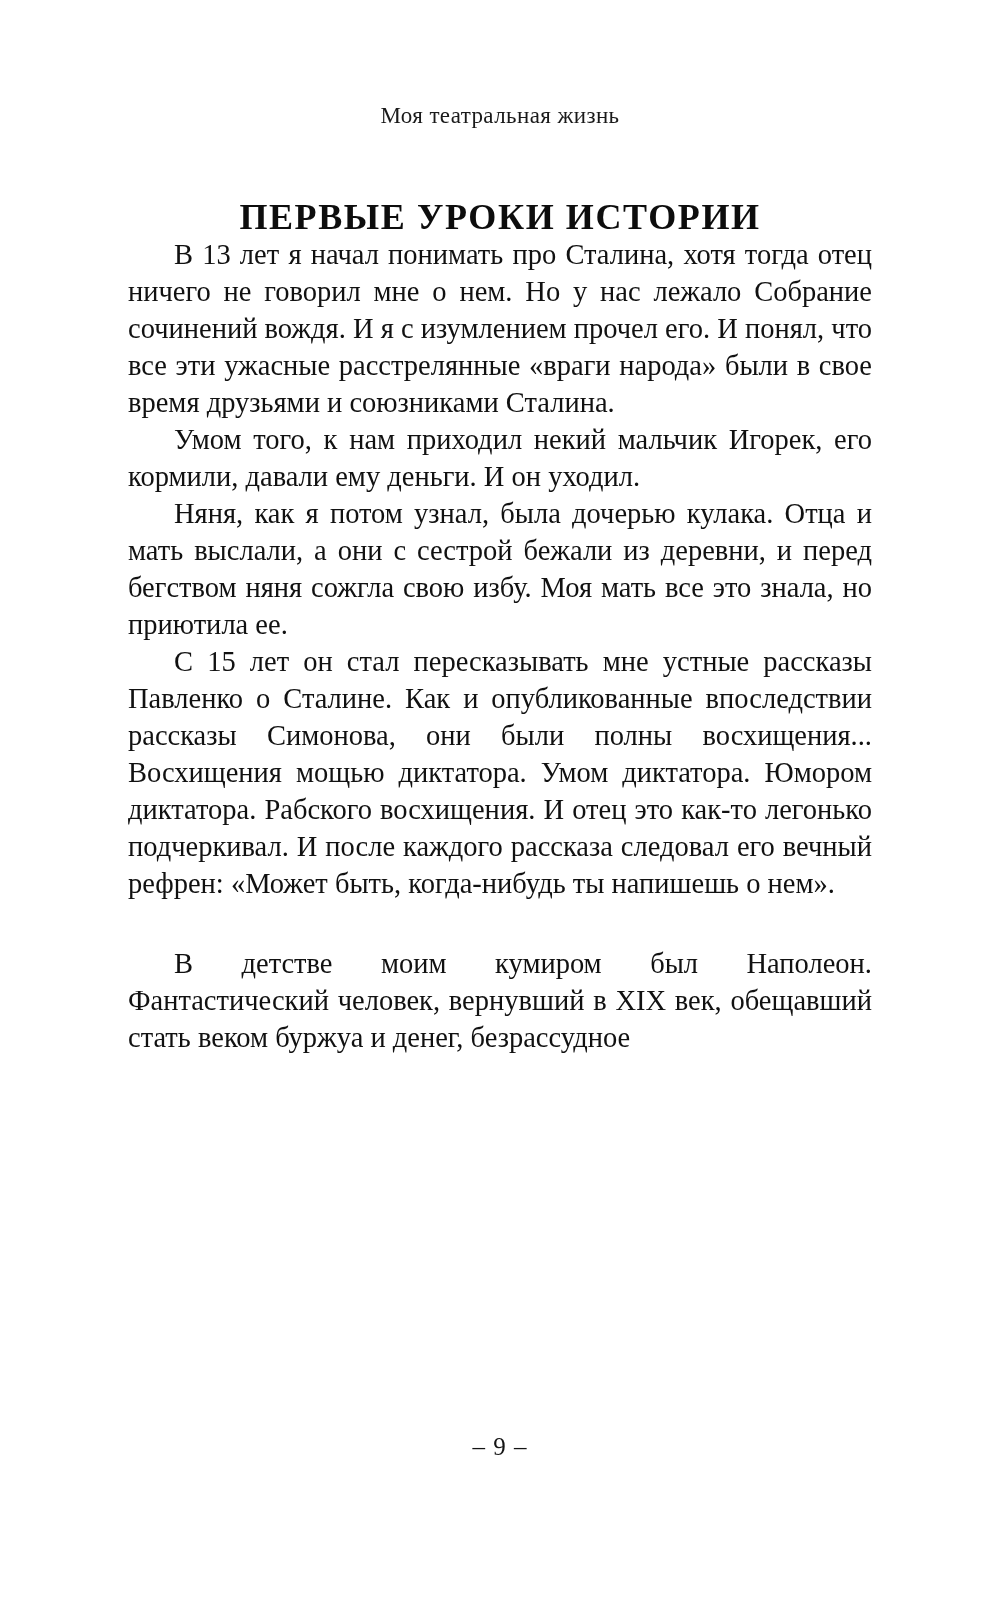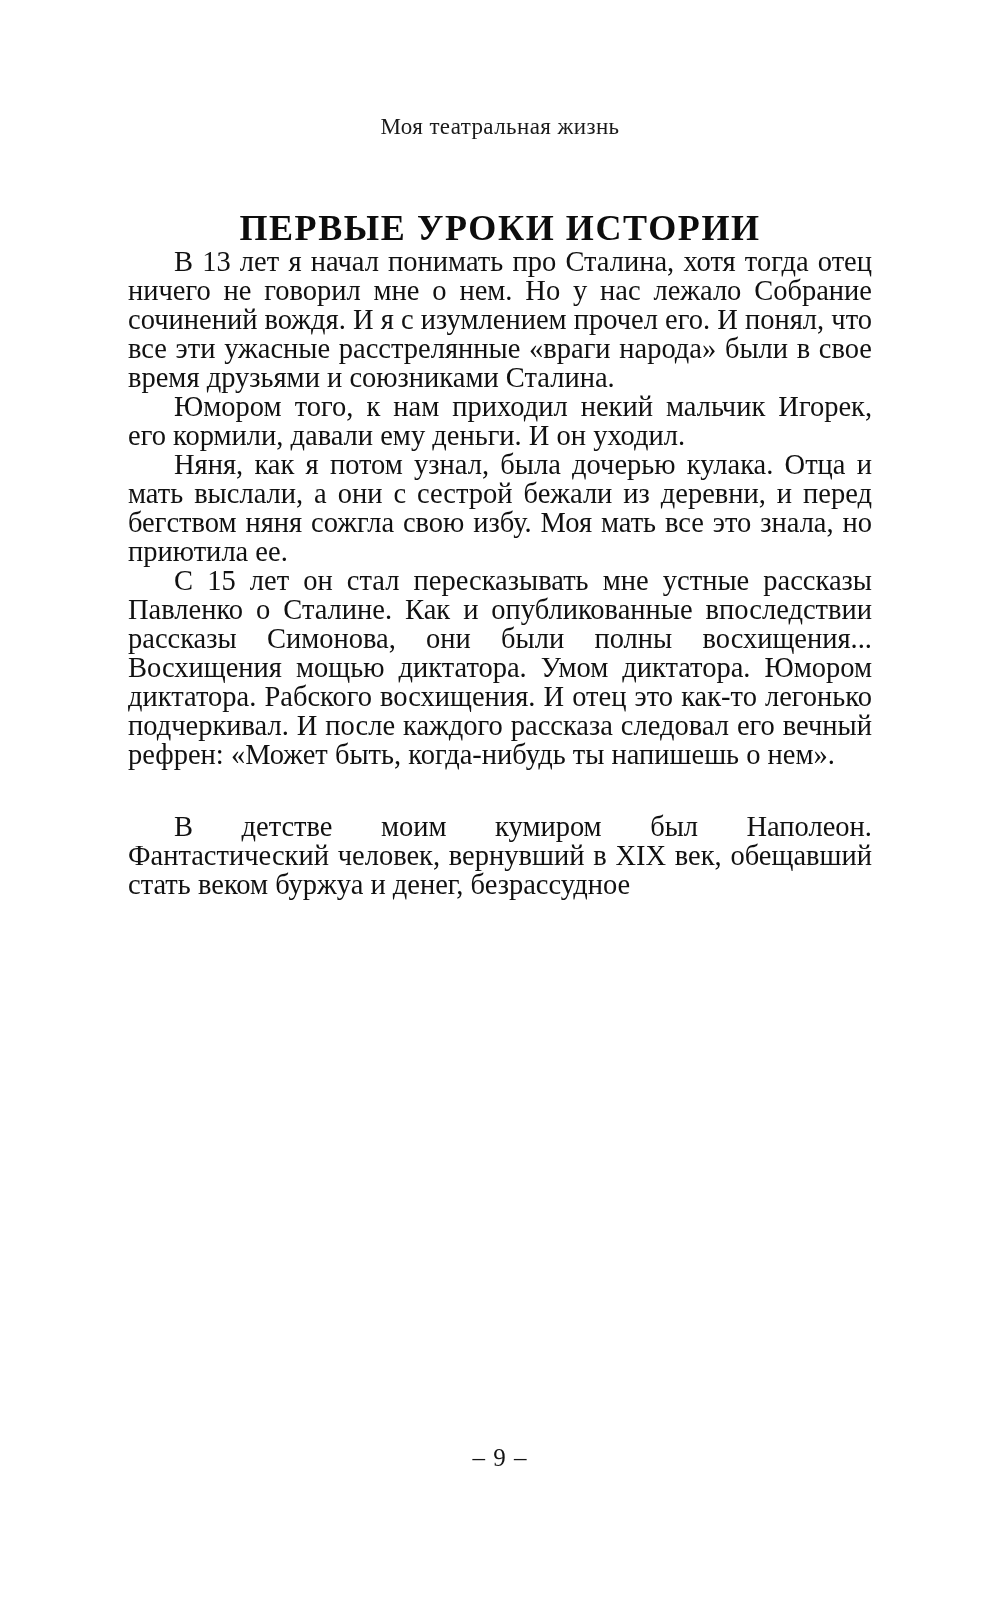--- a/index.html
+++ b/index.html
@@ -11,21 +11,21 @@
     width: 1000px;
     height: 1616px;
     position: relative;
     font-family: "Liberation Serif", "DejaVu Serif", serif;
     color: #111111;
     overflow: hidden;
   }
   .page {
     position: absolute;
     left: 0;
-    top: 11px;
+    top: 0;
     width: 1000px;
     height: 1460px;
     box-sizing: border-box;
   }
   .running-head {
     position: absolute;
     left: 0;
     top: 103px;
     width: 1000px;
     text-align: center;
@@ -42,21 +42,21 @@
     font-size: 36px;
     letter-spacing: 1.6px;
     color: #0d0d0d;
   }
   .body-text {
     position: absolute;
     left: 128px;
     top: 236px;
     width: 744px;
     font-size: 28.5px;
-    line-height: 29px;
+    line-height: 37px;
     text-align: justify;
     text-justify: inter-word;
     color: #111111;
   }
   .body-text p {
     margin: 0;
     text-indent: 46px;
   }
   .body-text p.gap-before {
     margin-top: 43px;
@@ -76,21 +76,21 @@
 <body>
 
 <div class="page">
 
   <div class="running-head">Моя театральная жизнь</div>
 
   <h1 class="chapter-title">ПЕРВЫЕ УРОКИ ИСТОРИИ</h1>
 
   <div class="body-text">
     <p>В 13 лет я начал понимать про Сталина, хотя тогда отец ничего не говорил мне о нем. Но у нас лежало Собрание сочинений вождя. И я с изумлением прочел его. И понял, что все эти ужасные расстрелянные «враги народа» были в свое время друзьями и союзниками Сталина.</p>
-    <p>Юмором того, к нам приходил некий мальчик Игорек, его кормили, давали ему деньги. И он уходил.</p>
+    <p>Умом того, к нам приходил некий мальчик Игорек, его кормили, давали ему деньги. И он уходил.</p>
     <p>Няня, как я потом узнал, была дочерью кулака. Отца и мать выслали, а они с сестрой бежали из деревни, и перед бегством няня сожгла свою избу. Моя мать все это знала, но приютила ее.</p>
     <p>С 15 лет он стал пересказывать мне устные рассказы Павленко о Сталине. Как и опубликованные впоследствии рассказы Симонова, они были полны восхищения... Восхищения мощью диктатора. Умом диктатора. Юмором диктатора. Рабского восхищения. И отец это как-то легонько подчеркивал. И после каждого рассказа следовал его вечный рефрен: «Может быть, когда-нибудь ты напишешь о нем».</p>
     <p class="gap-before">В детстве моим кумиром был Наполеон. Фантастический человек, вернувший в XIX век, обещавший стать веком буржуа и денег, безрассудное</p>
   </div>
 
   <div class="folio">– 9 –</div>
 
 </div>
 
 </body></html>

